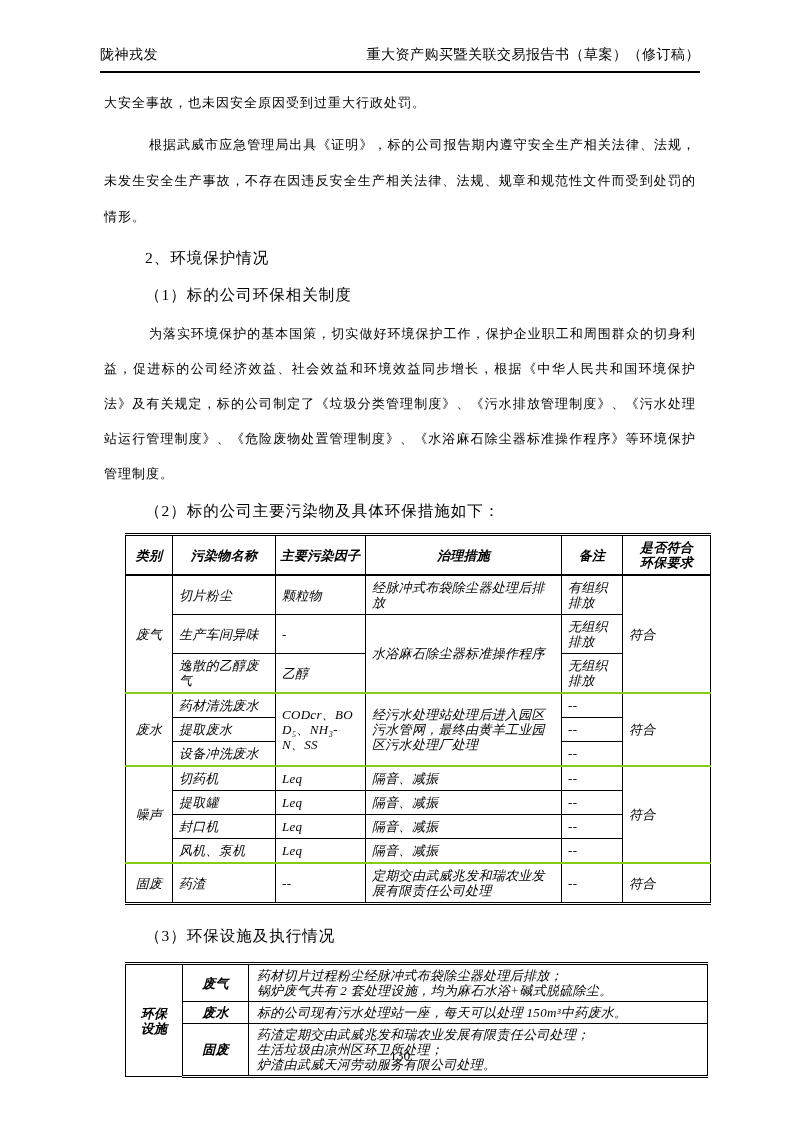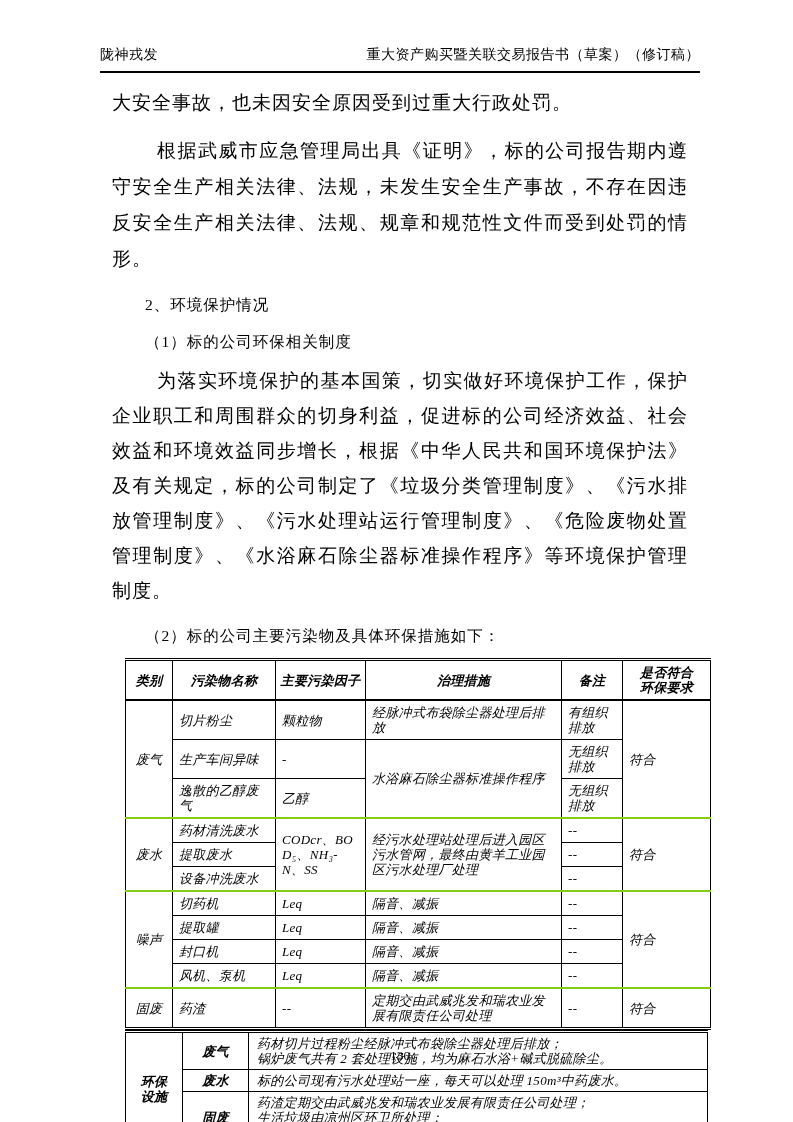--- a/index.html
+++ b/index.html
@@ -12,22 +12,22 @@
 
   
   .doc-header{
     display:flex;justify-content:space-between;align-items:flex-end;
     font-size:14px;letter-spacing:.5px;
     border-bottom:2px solid #000;padding-bottom:7px;
   }
 
   
   .para{
-    font-size:19px;line-height:36px;text-align:justify;
-    letter-spacing:1px;margin:12px;
+    font-size:13px;line-height:36px;text-align:justify;
+    letter-spacing:1px;margin:4px;
   }
   .para.first-indent{text-indent:45px;}
   .p1{margin-top:12px;}
   .p2{margin-top:6px;}
   .p3{margin-top:6px;line-height:35px;}
 
   .heading{
     font-size:15.5px;line-height:31px;letter-spacing:1px;
     padding-left:45px;margin:0;
   }
@@ -175,20 +175,21 @@
       <td class="cat">固废</td>
       <td>药渣</td>
       <td>--</td>
       <td>定期交由武威兆发和瑞农业发展有限责任公司处理</td>
       <td>--</td>
       <td class="center">符合</td>
     </tr>
   </tbody>
     </table>
 
+  <div class="heading h4">（3）环保设施及执行情况</div>
 
   <table class="facility-table">
     <tbody>
         <tr>
       <td class="rowhead f1" rowspan="3">环保
 设施</td>
       <td class="sublabel f2">废气</td>
       <td class="f3">药材切片过程粉尘经脉冲式布袋除尘器处理后排放；
 锅炉废气共有 2 套处理设施，均为麻石水浴+碱式脱硫除尘。</td>
     </tr>

